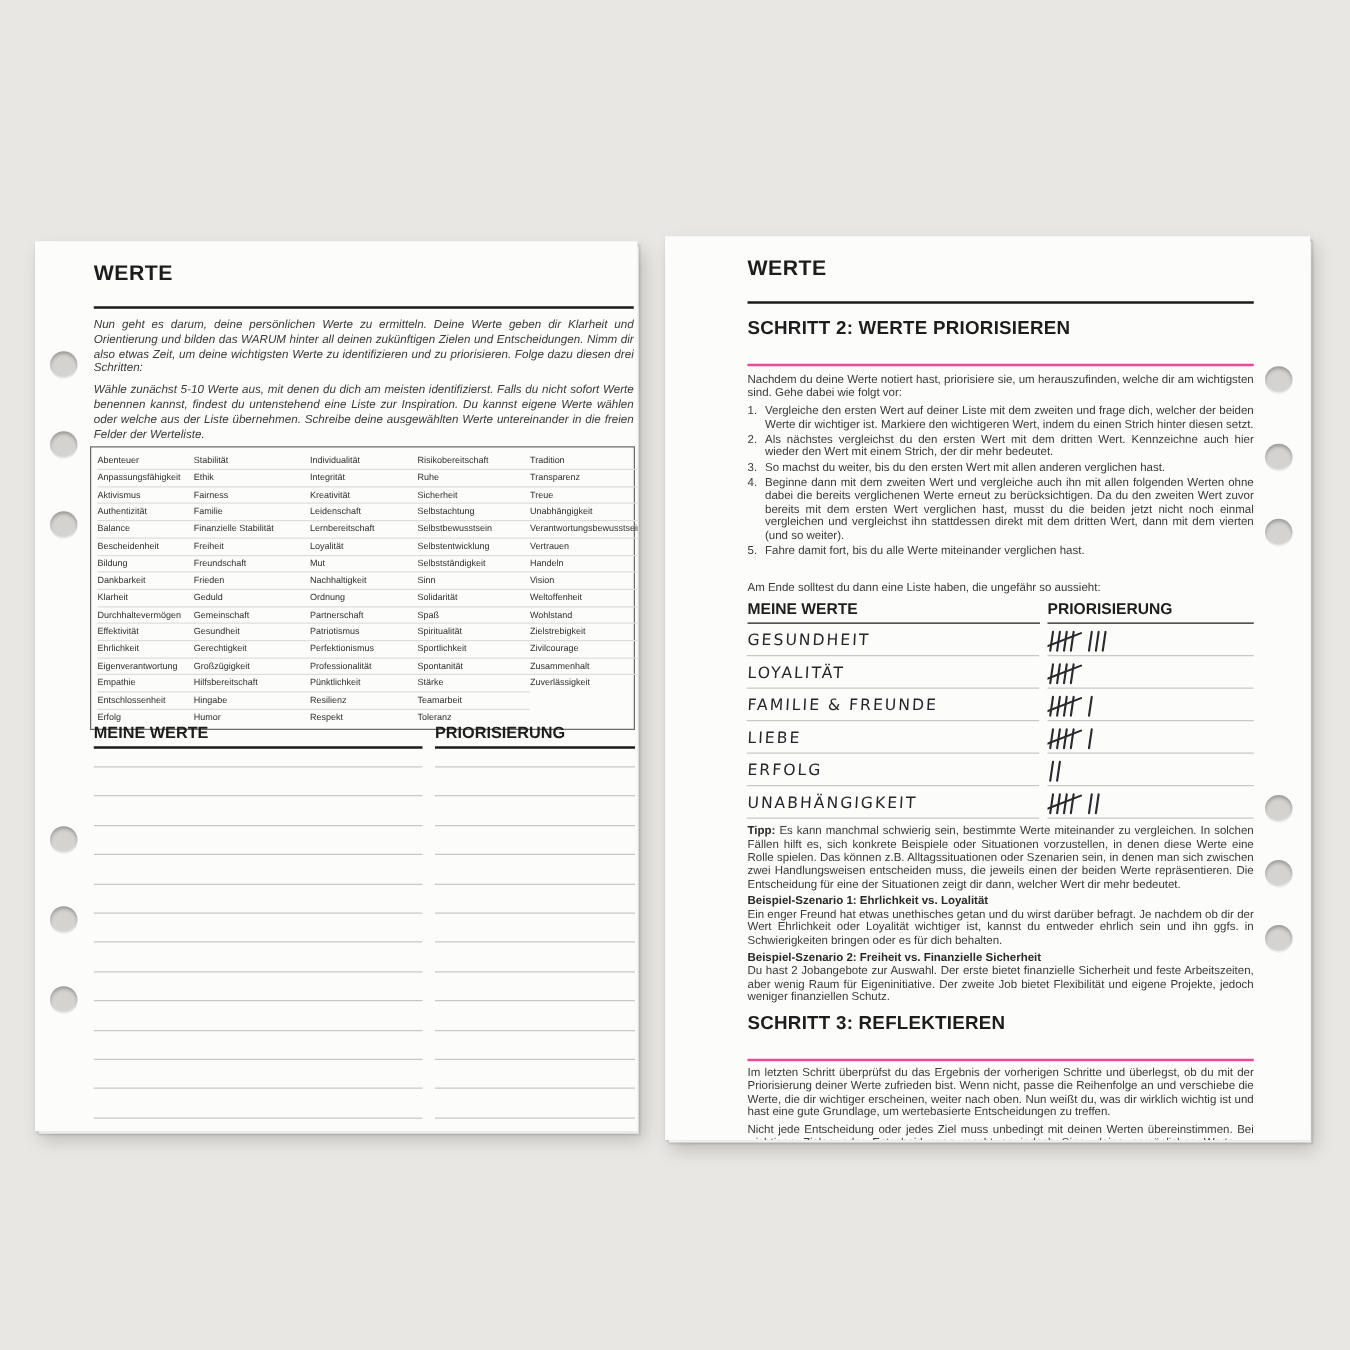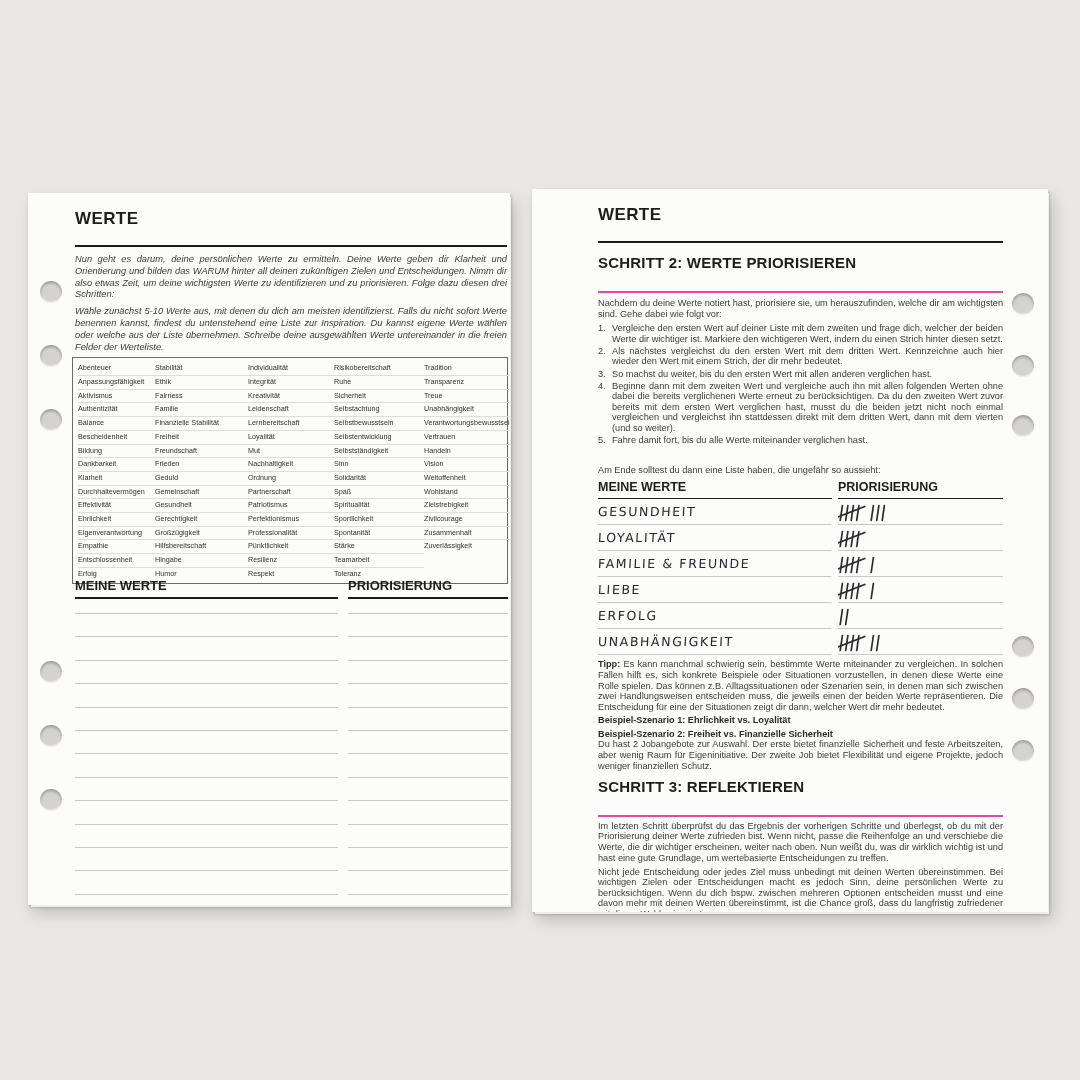--- a/index.html
+++ b/index.html
@@ -367,20 +367,21 @@
                 <line x1="-0.2" y1="14" x2="26.8" y2="3.5"></line>
                 <line x1="35.4" y1="2.5" x2="33.2" y2="17.5"></line>
                 <line x1="40.9" y1="2.5" x2="38.7" y2="17.5"></line>
               </svg>
             </div>
           </div>
         </div>
 
       <p class="tip"><b>Tipp:</b> <span>Es kann manchmal schwierig sein, bestimmte Werte miteinander zu vergleichen. In solchen Fällen hilft es, sich konkrete Beispiele oder Situationen vorzustellen, in denen diese Werte eine Rolle spielen. Das können z.B. Alltagssituationen oder Szenarien sein, in denen man sich zwischen zwei Handlungsweisen entscheiden muss, die jeweils einen der beiden Werte repräsentieren. Die Entscheidung für eine der Situationen zeigt dir dann, welcher Wert dir mehr bedeutet.</span></p>
       <p class="scen-h">Beispiel-Szenario 1: Ehrlichkeit vs. Loyalität</p>
+      <p class="scen-b">Ein enger Freund hat etwas unethisches getan und du wirst darüber befragt. Je nachdem ob dir der Wert Ehrlichkeit oder Loyalität wichtiger ist, kannst du entweder ehrlich sein und ihn ggfs. in Schwierigkeiten bringen oder es für dich behalten.</p>
       <p class="scen-h">Beispiel-Szenario 2: Freiheit vs. Finanzielle Sicherheit</p>
       <p class="scen-b">Du hast 2 Jobangebote zur Auswahl. Der erste bietet finanzielle Sicherheit und feste Arbeitszeiten, aber wenig Raum für Eigeninitiative. Der zweite Job bietet Flexibilität und eigene Projekte, jedoch weniger finanziellen Schutz.</p>
 
       <h2 class="h-step3">SCHRITT 3: REFLEKTIEREN</h2>
       <div>
           <p class="para">Im letzten Schritt überprüfst du das Ergebnis der vorherigen Schritte und überlegst, ob du mit der Priorisierung deiner Werte zufrieden bist. Wenn nicht, passe die Reihenfolge an und verschiebe die Werte, die dir wichtiger erscheinen, weiter nach oben. Nun weißt du, was dir wirklich wichtig ist und hast eine gute Grundlage, um wertebasierte Entscheidungen zu treffen.</p>
           <p class="para">Nicht jede Entscheidung oder jedes Ziel muss unbedingt mit deinen Werten übereinstimmen. Bei wichtigen Zielen oder Entscheidungen macht es jedoch Sinn, deine persönlichen Werte zu berücksichtigen. Wenn du dich bspw. zwischen mehreren Optionen entscheiden musst und eine davon mehr mit deinen Werten übereinstimmt, ist die Chance groß, dass du langfristig zufriedener mit dieser Wahl sein wirst.</p>
           <p class="para">Es empfiehlt sich, regelmäßig zu hinterfragen, inwieweit das eigene Denken und Handeln mit den persönlichen Werten übereinstimmt. So kannst du dir bspw. überlegen, wie du deine wichtigsten Werte stärker in deinen Alltag integrieren und danach leben kannst.</p>
         </div>
 

